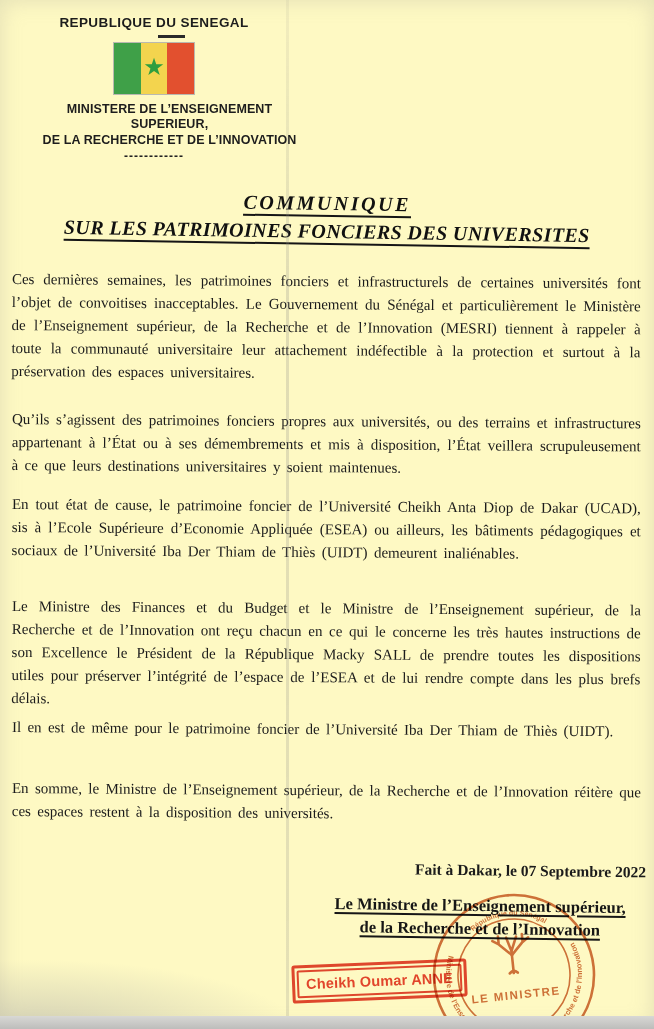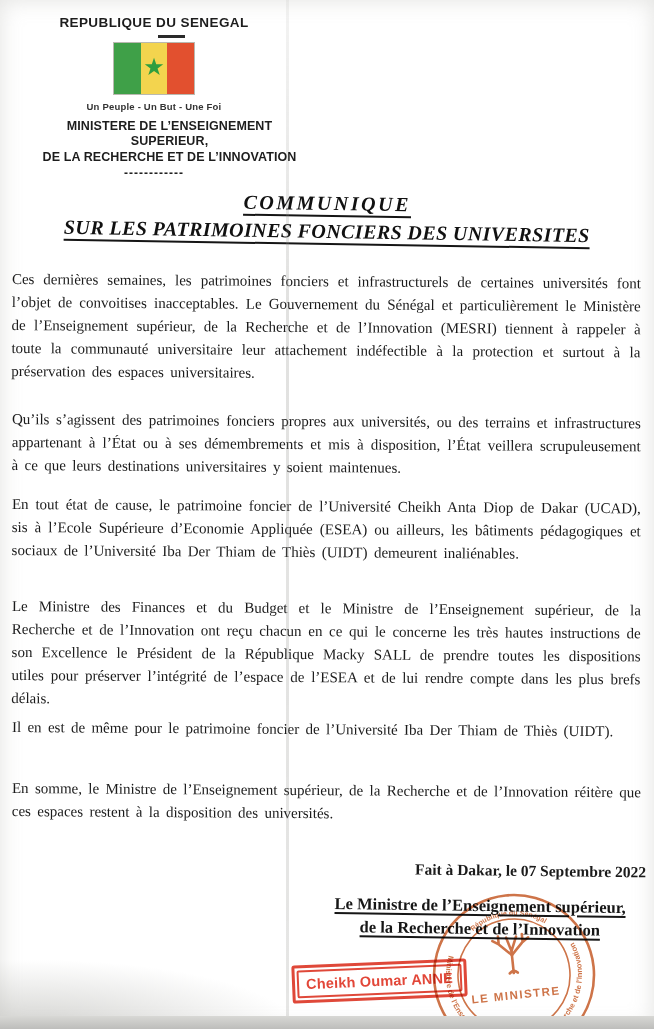--- a/index.html
+++ b/index.html
@@ -1,19 +1,19 @@
 <!DOCTYPE html>
 <html><head>
 <meta charset="utf-8">
 <style>
   html,body{margin:0;padding:0;}
   body{background:#e8e8e6;font-family:"Liberation Serif",serif;}
   .page{
     position:relative;width:654px;height:1029px;margin:0 auto;
-    background:#ffffff;overflow:hidden;
+    background:#fef9c3;overflow:hidden;
     box-shadow:inset 0 0 22px rgba(150,150,145,.28);
   }
   
   .fold-line{position:absolute;left:286px;top:0;width:3px;height:100%;
     background:linear-gradient(to bottom,rgba(140,140,135,.10),rgba(140,140,135,.26) 30%,rgba(140,140,135,.22));
     filter:blur(.6px);z-index:4;}
   .bottom-edge{position:absolute;left:0;bottom:0;width:100%;height:13px;
     background:linear-gradient(#d8d8d5,#bdbdbb);z-index:6;}
   .corner-shadow{position:absolute;left:0;bottom:0;width:300px;height:70px;
     background:radial-gradient(ellipse at 10% 100%,rgba(175,175,170,.55),rgba(175,175,170,0) 70%);z-index:5;}
@@ -73,21 +73,20 @@
 
   <div class="header">
     <div class="republic">REPUBLIQUE DU SENEGAL</div>
     <div class="hr-short"></div>
     <div class="flag">
       <div class="band" style="background-color: rgb(63, 160, 72);"></div>
       <div class="band" style="background-color: rgb(243, 212, 78);"></div>
       <div class="band" style="background-color: rgb(226, 80, 47);"></div>
       <div class="star" style="color: rgb(47, 158, 63);">★</div>
     </div>
-    <div class="motto">Un Peuple - Un But - Une Foi</div>
     <div class="ministry">
       <div>MINISTERE DE L’ENSEIGNEMENT SUPERIEUR,</div>
       <div>DE LA RECHERCHE ET DE L’INNOVATION</div>
     </div>
     <div class="dashes">------------</div>
   </div>
 
   <div class="title">
     <div><span class="t-line t1">COMMUNIQUE</span></div>
     <div><span class="t-line t2">SUR LES PATRIMOINES FONCIERS DES UNIVERSITES</span></div>

